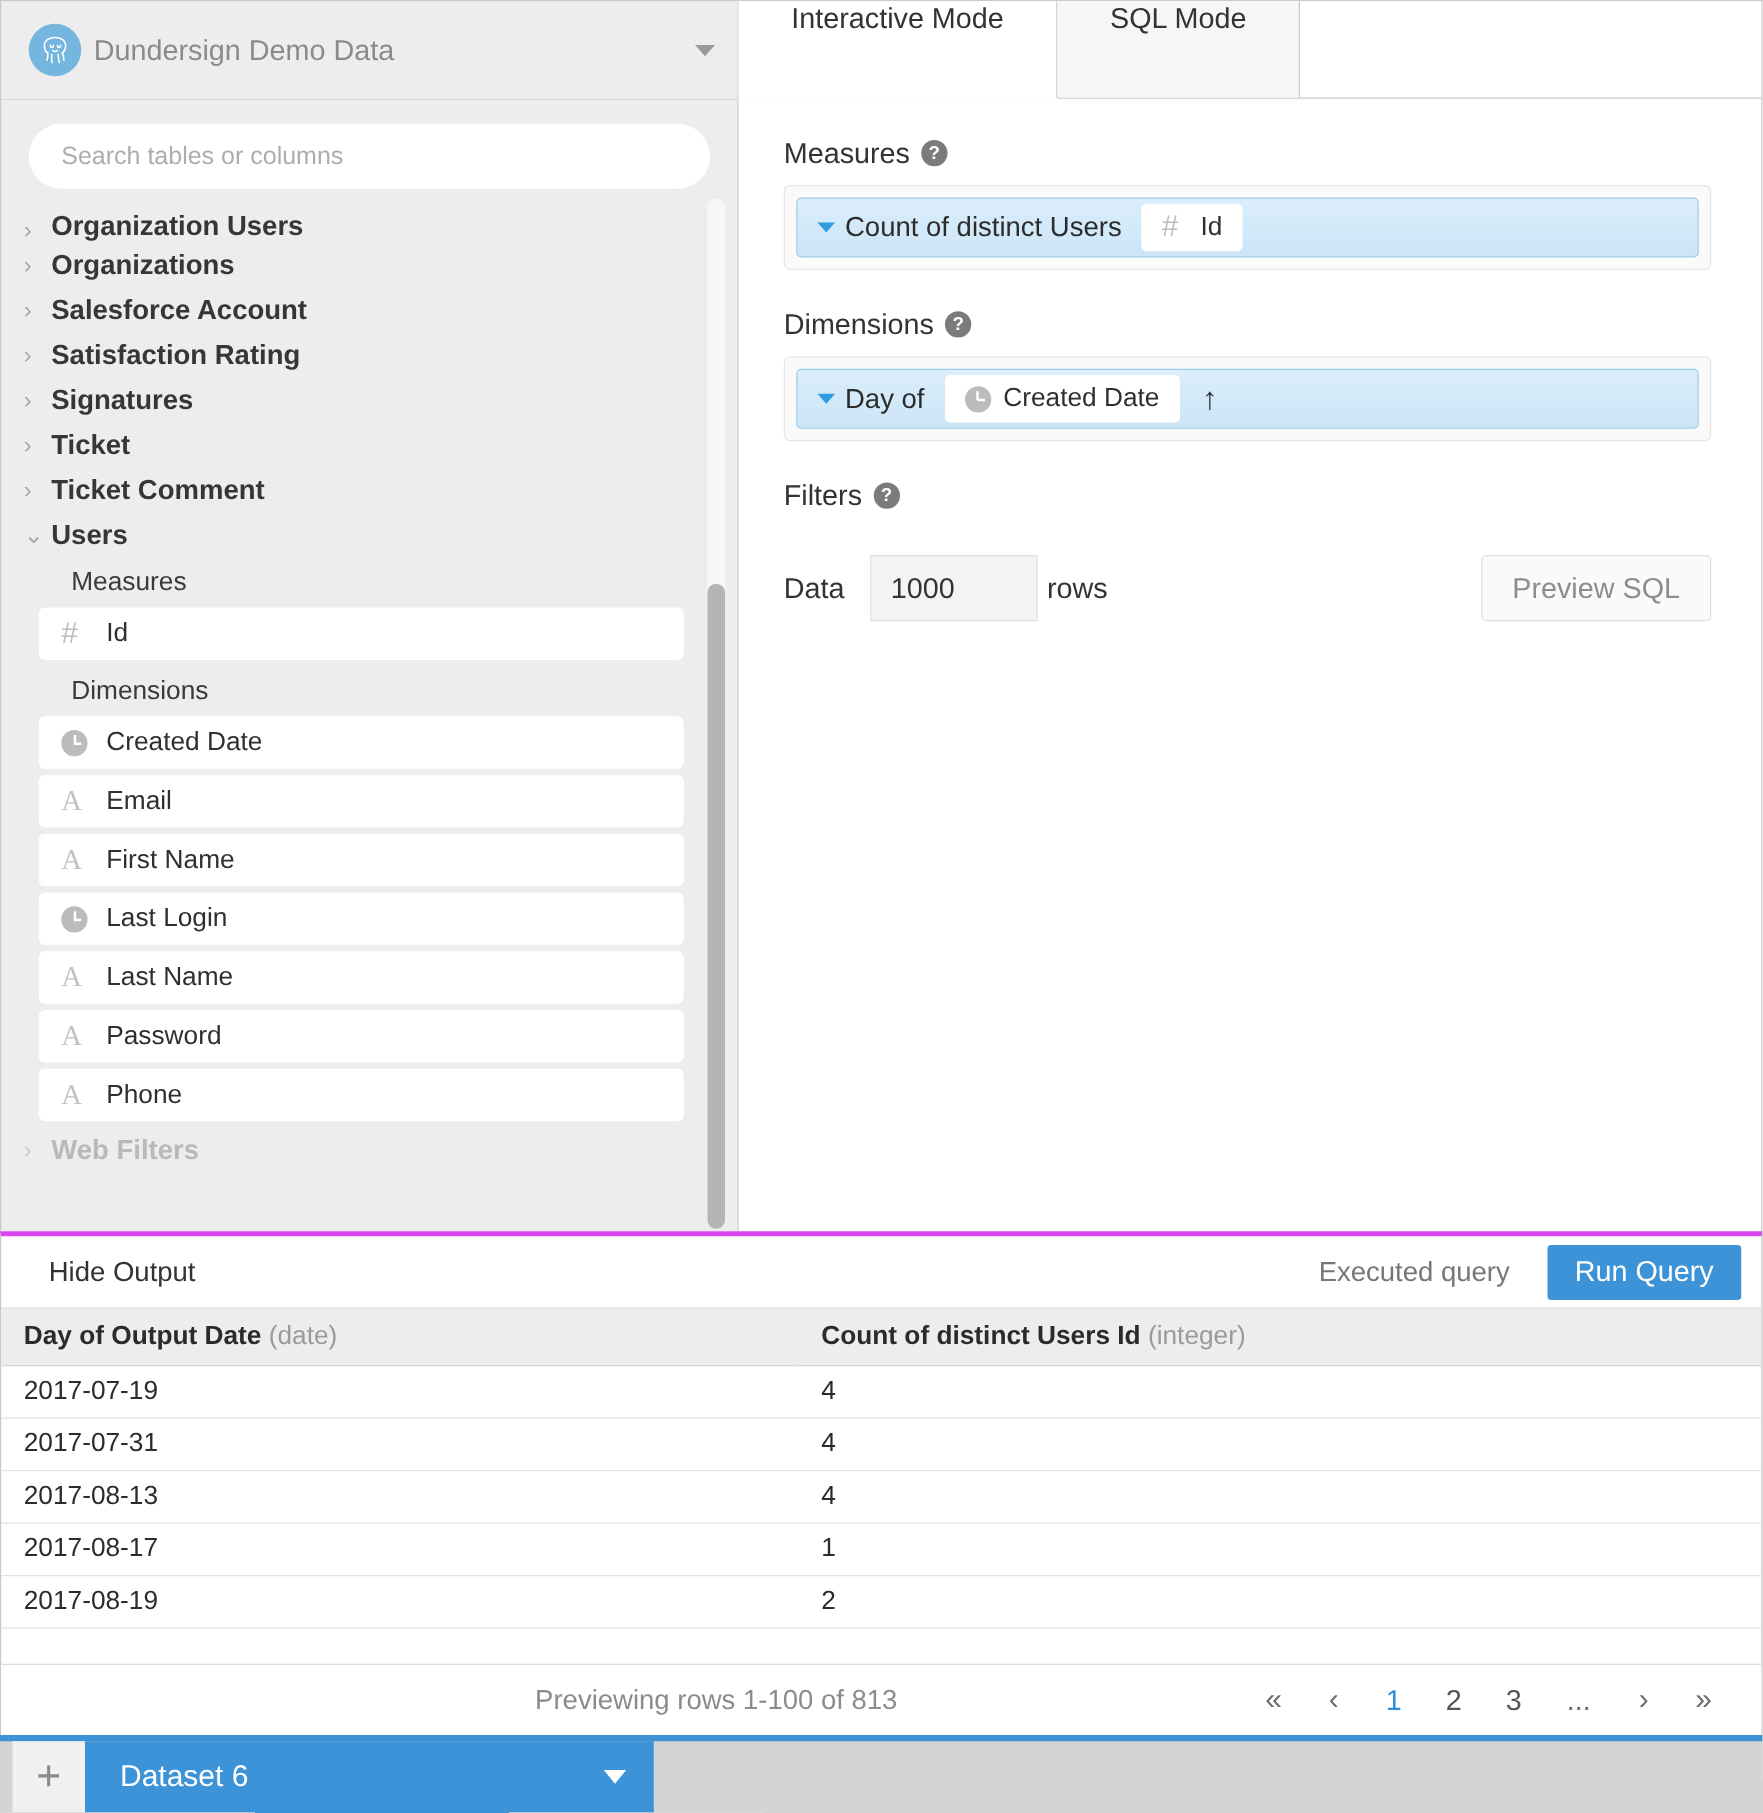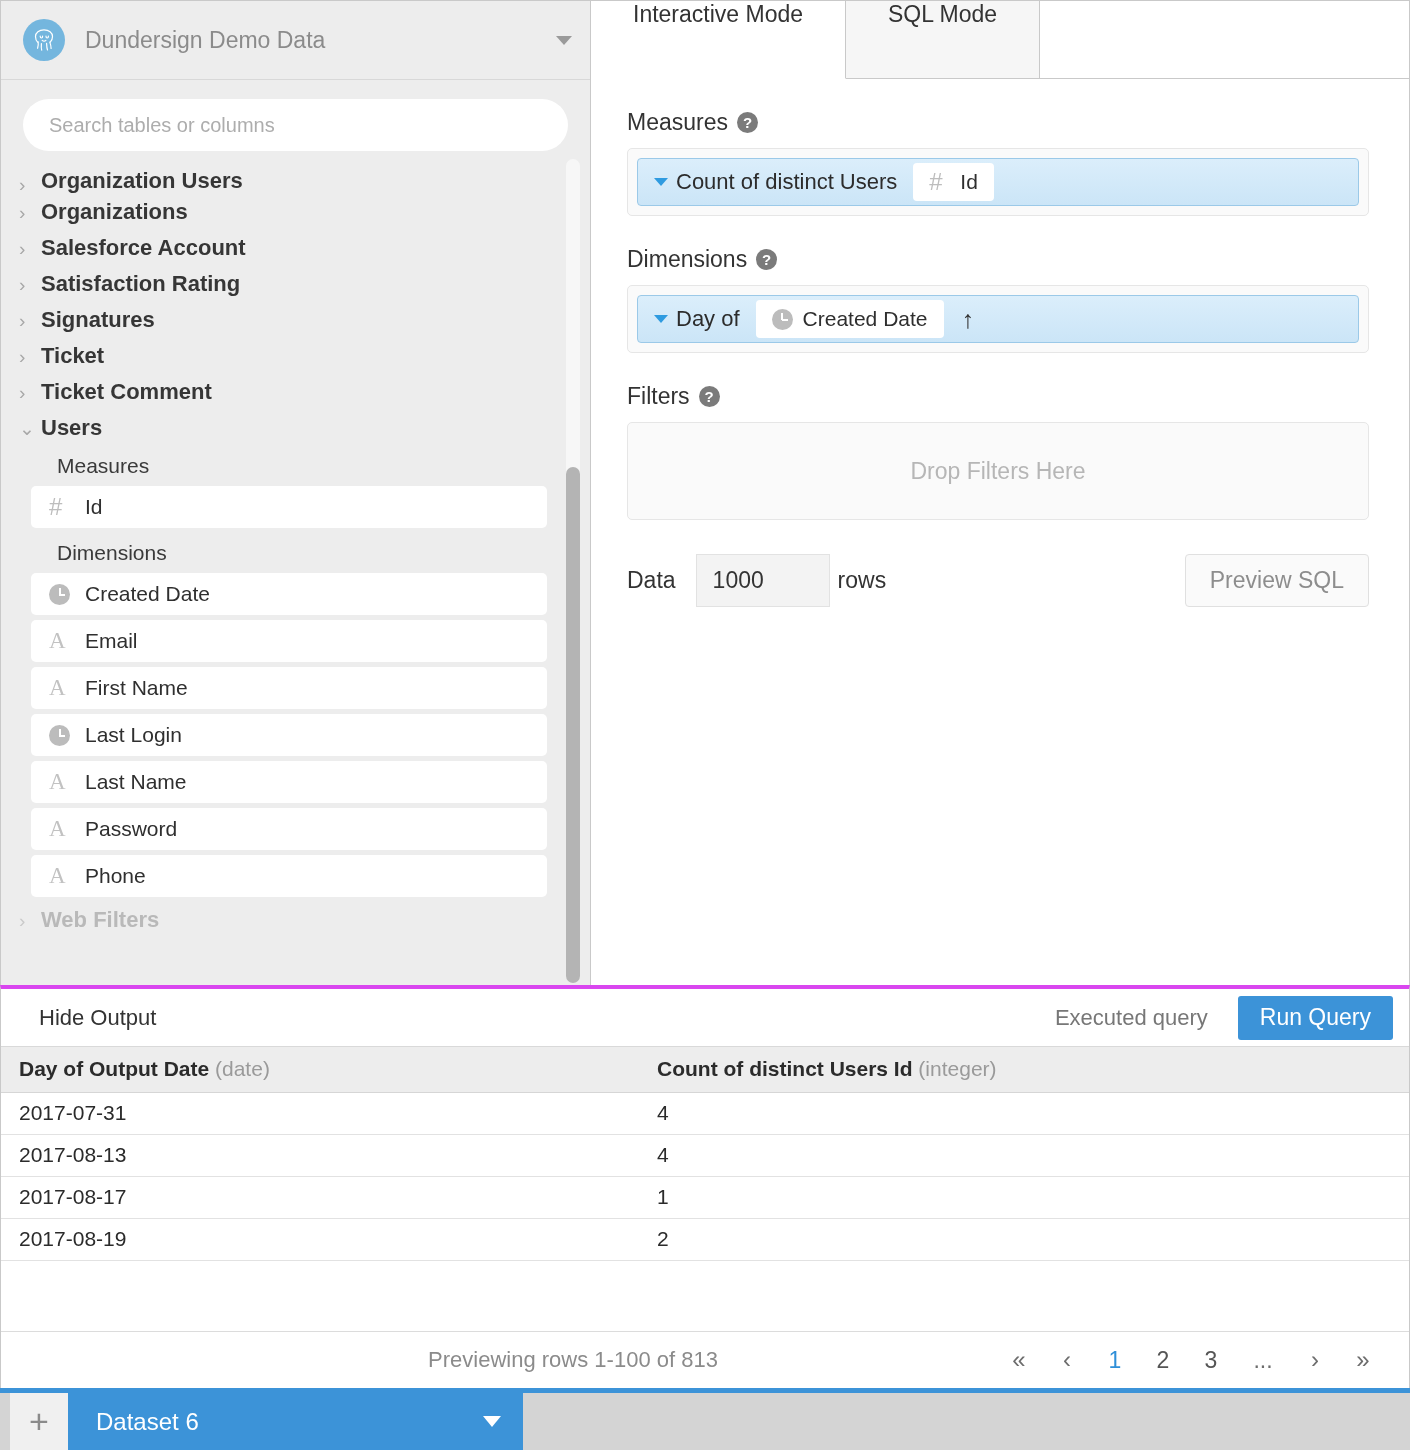--- a/index.html
+++ b/index.html
@@ -41,21 +41,21 @@
     border-bottom: 1px solid #d8d8d8;
   }
   .pg-logo {
     width: 42px; height: 42px; border-radius: 50%;
     background: #74b6de;
     display: flex; align-items: center; justify-content: center;
     flex: 0 0 auto;
   }
   .pg-logo svg { display: block; }
   .db-name {
-    margin-left: 20px;
+    margin-left: 10px;
     font-size: 23px;
     color: #8b8b8b;
     flex: 1 1 auto;
     white-space: nowrap; overflow: hidden;
   }
   .caret-down {
     width: 0; height: 0;
     border-left: 8px solid transparent;
     border-right: 8px solid transparent;
     border-top: 9px solid #9a9a9a;
@@ -530,23 +530,20 @@
             </span>
             <span class="sort-arrow">↑</span>
             <span class="chipspace"></span>
           </div>
         </div>
 
         <div class="qlabel">
           <span>Filters</span>
           <span class="help-ico">?</span>
         </div>
-        <div class="dropzone tall">
-          <span>Drop Filters Here</span>
-        </div>
 
         <div class="limit-row">
           <span class="limit-label">Data</span>
           <input class="limit-input" type="text" value="1000" style="">
           <span class="rows-label">rows</span>
           <button class="preview-sql">Preview SQL</button>
         </div>
       </div>
     </div>
   </div>
@@ -566,20 +563,24 @@
             <span>Day of Output Date</span>
             <span class="type">(date)</span>
           </th>
           <th>
             <span>Count of distinct Users Id</span>
             <span class="type">(integer)</span>
           </th>
         </tr>
       </thead>
       <tbody>
+        <tr>
+          <td>2017-07-19</td>
+          <td>4</td>
+        </tr>
         <tr>
           <td>2017-07-31</td>
           <td>4</td>
         </tr>
         <tr>
           <td>2017-08-13</td>
           <td>4</td>
         </tr>
         <tr>
           <td>2017-08-17</td>

